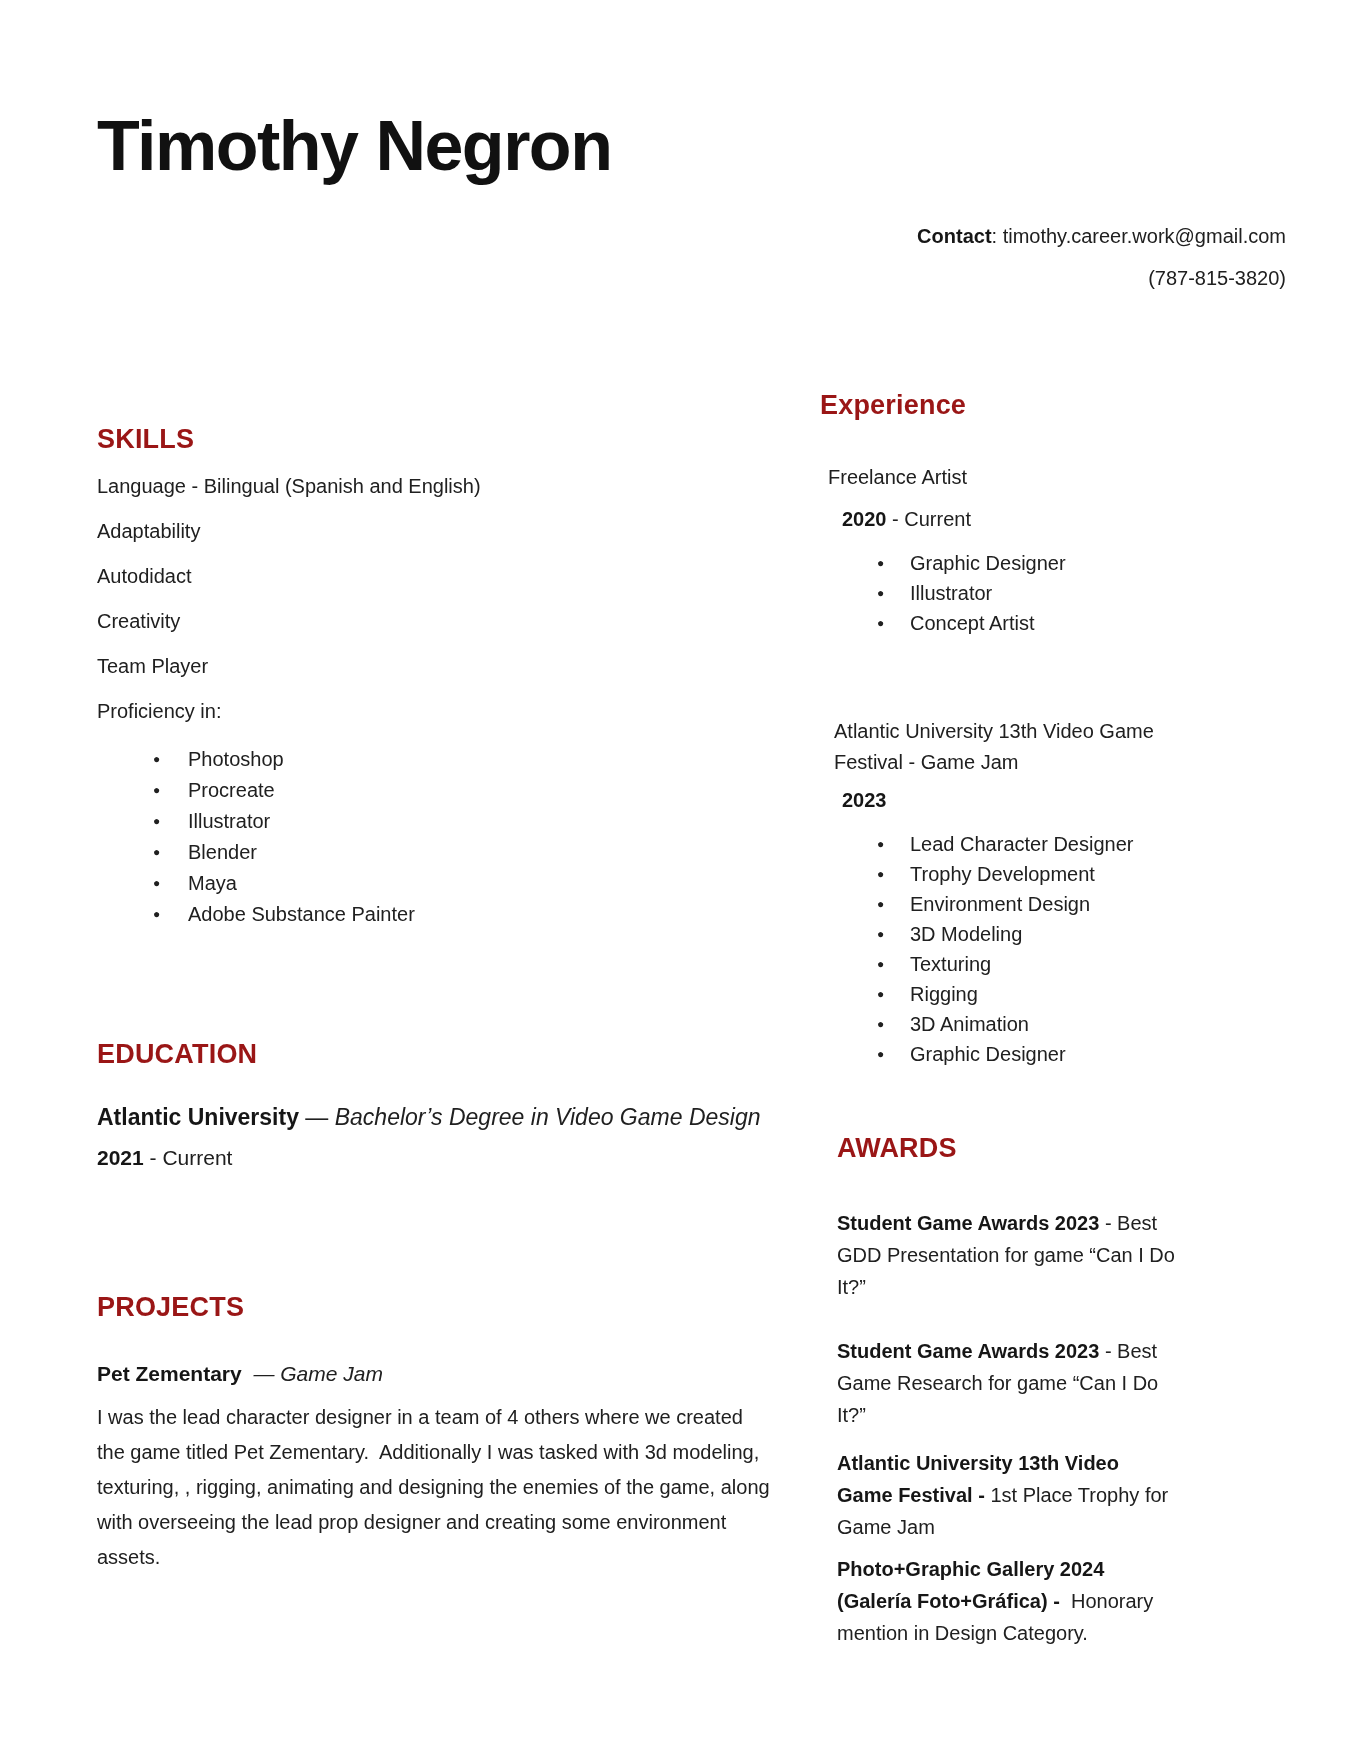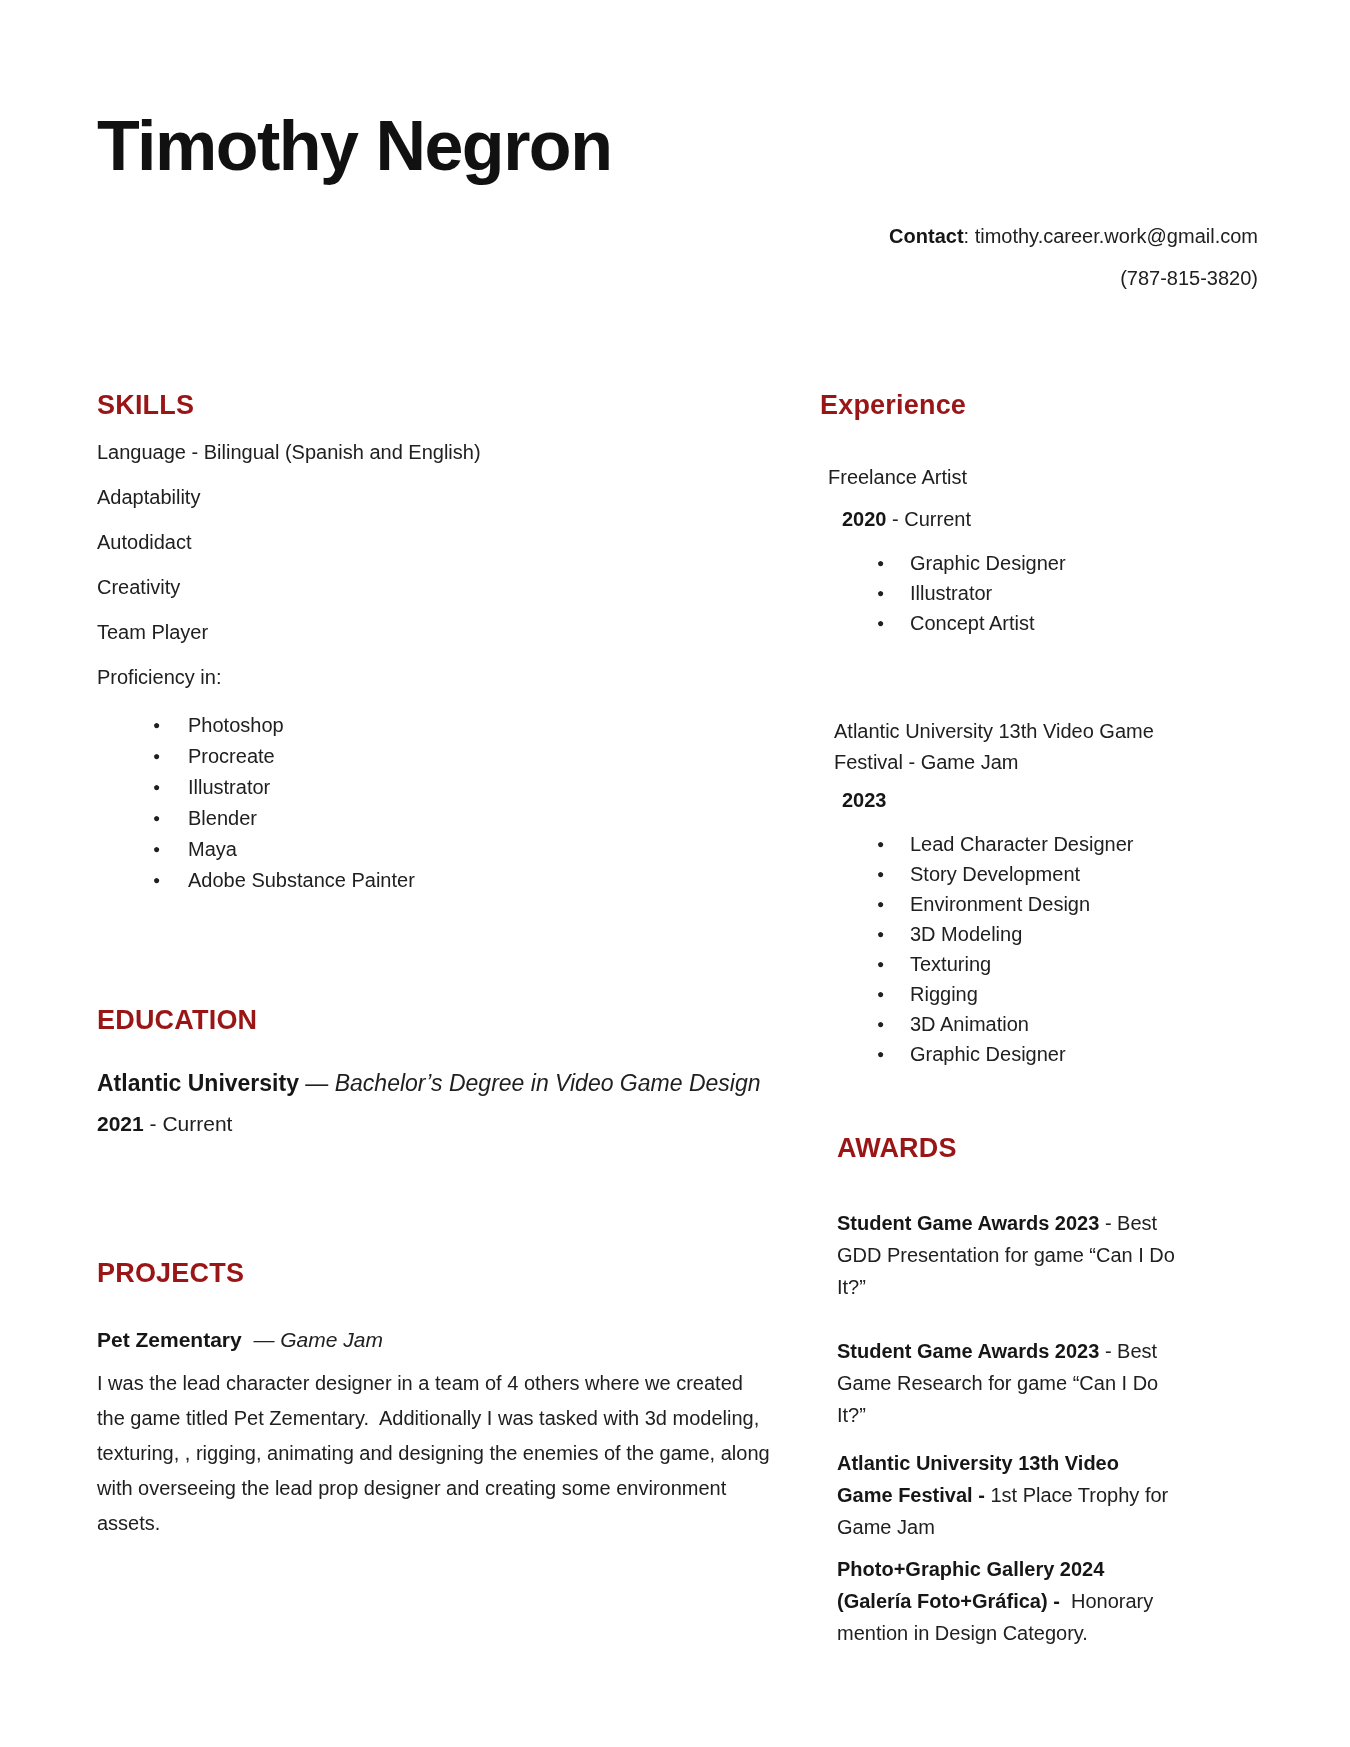--- a/index.html
+++ b/index.html
@@ -7,35 +7,35 @@
   body {
     width: 1350px; height: 1747px;
     background: #ffffff;
     color: #202020;
     font-family: "Liberation Sans", sans-serif;
     overflow: hidden;
   }
   .page {
     position: relative;
     width: 1350px; height: 1508px;
-    padding: 108px 80px 0 97px;
+    padding: 108px 52px 0 97px;
   }
   .name {
     font-size: 70px;
     font-weight: 700;
     letter-spacing: -1.5px;
     line-height: 1.1;
     color: #111111;
     margin: 0;
     white-space: nowrap;
   }
   .contact-block { margin-top: 36px; font-size: 20px; line-height: 30px; }
   .contact-block p { margin: 12px; text-align: right; }
   .columns { display: flex; margin-top: 97px; }
-  .col-left { width: 676px; flex: 0 0 676px; }
+  .col-left { width: 676px; flex: 0 0 676px; margin-top: 34px; }
   .col-right { width: 360px; flex: 0 0 360px; margin-left: 47px; }
   .h2 {
     font-size: 27px;
     font-weight: 700;
     color: #9a1616;
     line-height: 30px;
     margin: 0;
     letter-spacing: 0.2px;
   }
   
@@ -152,21 +152,21 @@
           <li>Illustrator</li>
           <li>Concept Artist</li>
         </ul>
       </div>
 
       <div class="xp-entry2">
         <p class="xp-title">Atlantic University 13th Video Game Festival - Game Jam</p>
         <p class="xp-year"><strong>2023</strong><span></span></p>
         <ul class="xlist">
           <li>Lead Character Designer</li>
-          <li>Story Development</li>
+          <li>Trophy Development</li>
           <li>Environment Design</li>
           <li>3D Modeling</li>
           <li>Texturing</li>
           <li>Rigging</li>
           <li>3D Animation</li>
           <li>Graphic Designer</li>
         </ul>
       </div>
 
       <div class="awards">

